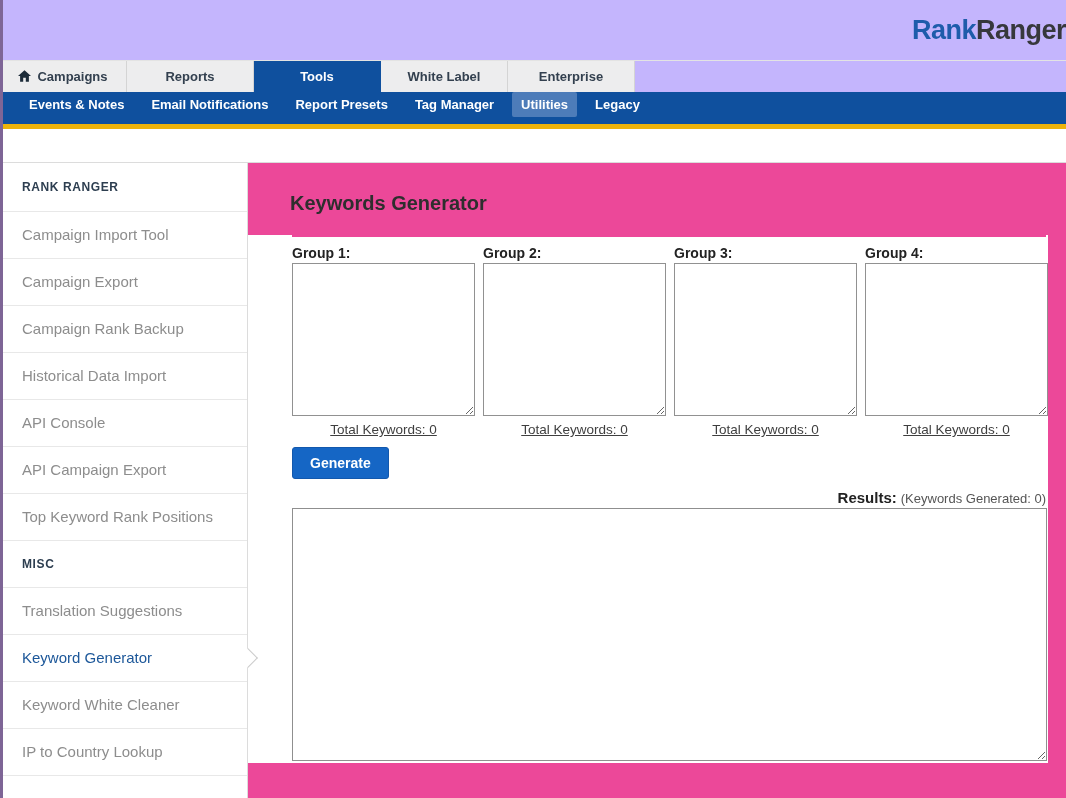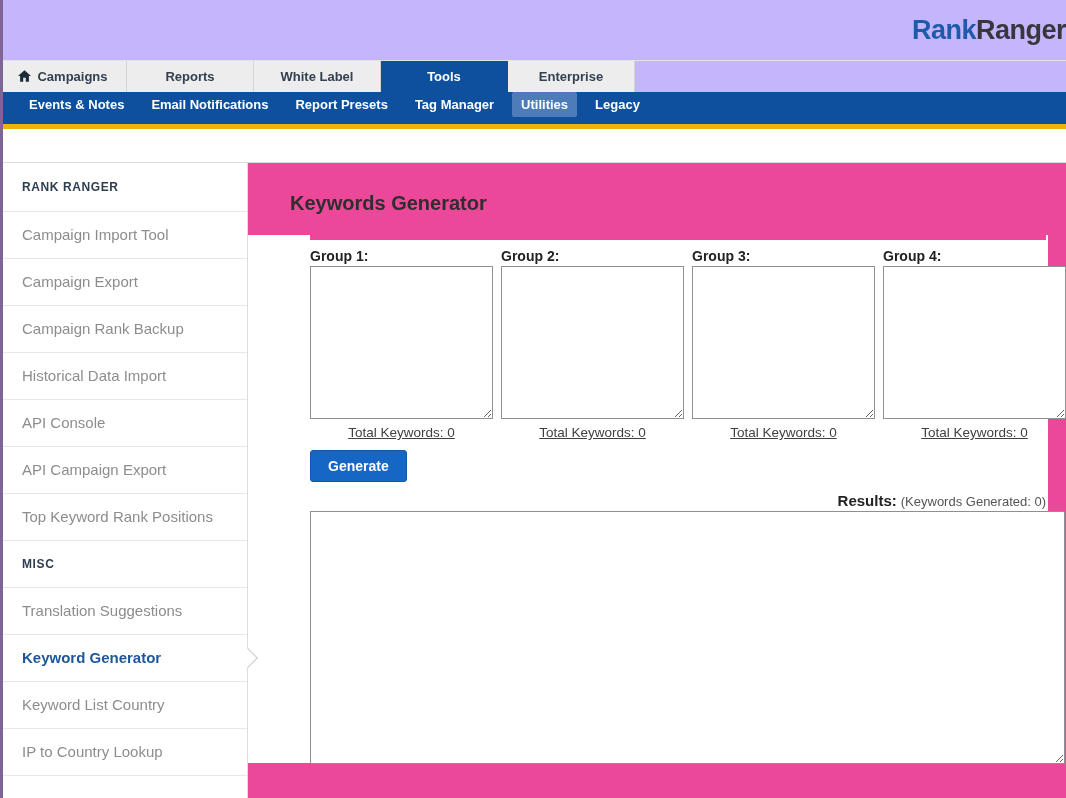--- a/index.html
+++ b/index.html
@@ -34,30 +34,30 @@
 
   
   .content { display:flex; height:635px; background:#ec4899; }
 
   .sidebar { width:248px; background:#fff; border-right:1px solid #dcdcdc; position:relative; z-index:5; }
   .side-heading { height:49px; line-height:49px; padding-left:22px; font-size:12px; font-weight:bold;
                   color:#2d3e50; letter-spacing:0.6px; border-bottom:1px solid #e8e8e8; }
   .side-heading.misc { height:47px; line-height:47px; }
   .side-item { height:47px; line-height:46px; padding-left:22px; font-size:15px; color:#8d8d8d;
                border-bottom:1px solid #e8e8e8; cursor:pointer; position:relative; background:#fff; }
-  .side-item.active { color:#1c5799; font-weight:bold; }
+  .side-item.active { color:#1c5799; font-weight:normal; }
   .side-item.active .pointer { position:absolute; right:-8px; top:50%; margin-top:-7px; width:14px; height:14px;
                background:#fff; border-top:1px solid #ccc; border-right:1px solid #ccc;
                transform:rotate(45deg); z-index:6; }
 
   .main { flex:1; position:relative; }
   .page-title { margin:29px 0 0 42px; font-size:20px; font-weight:bold; color:#2e2e2e; }
 
   .panel { margin-top:20px; background:#fff; width:800px; height:528px; }
-  .panel-inner { margin:0 2px 0 62px; border-top:5px solid #ec4899; padding-top:8px; }
+  .panel-inner { margin:0 2px 0 44px; border-top:2px solid #ec4899; padding-top:8px; }
 
   .groups { display:flex; gap:8px; }
   .group { width:183px; }
   .group-label { font-size:14px; font-weight:bold; color:#222; line-height:16px; margin-bottom:2px; }
   .group textarea { width:183px; height:153px; border:1px solid #919191; background:#fff;
                     resize:both; font-family:"Liberation Sans", sans-serif; font-size:13px; display:block; }
   .group-total { text-align:center; margin-top:7px; font-size:13.5px; color:#3f3f3f; line-height:14px;text-decoration:underline; }
 
   .generate-btn { margin-top:10px; background:#1566c5; border:1px solid #1258ad; border-radius:3px;
                   color:#fff; font-family:"Liberation Sans", sans-serif; font-size:14px; font-weight:bold;
@@ -85,25 +85,25 @@
     <span class="home-ic">
       <svg width="13" height="12" viewBox="0 0 16 14">
           <path d="M8 0 L16 7 H13.4 V14 H9.6 V9 H6.4 V14 H2.6 V7 H0 Z" fill="#1c2b39"></path>
         </svg>
     </span>
     <span>Campaigns</span>
   </div>
   <div class="tab">
     <span>Reports</span>
   </div>
+  <div class="tab active">
+    <span>Tools</span>
+  </div>
   <div class="tab">
     <span>White Label</span>
-  </div>
-  <div class="tab active">
-    <span>Tools</span>
   </div>
   <div class="tab">
     <span>Enterprise</span>
   </div>
 </nav>
 
 <nav class="secondary-nav">
   <div class="snav-item">Events &amp; Notes</div>
   <div class="snav-item">Email Notifications</div>
   <div class="snav-item">Report Presets</div>
@@ -125,21 +125,21 @@
     <div class="side-item">Historical Data Import</div>
     <div class="side-item">API Console</div>
     <div class="side-item">API Campaign Export</div>
     <div class="side-item">Top Keyword Rank Positions</div>
     <div class="side-heading misc">MISC</div>
     <div class="side-item">Translation Suggestions</div>
     <div class="side-item active">
       <span>Keyword Generator</span>
       <span class="pointer"></span>
     </div>
-    <div class="side-item">Keyword List Country</div>
+    <div class="side-item">Keyword White Cleaner</div>
     <div class="side-item">IP to Country Lookup</div>
   </aside>
 
   <div class="main">
     <h1 class="page-title">Keywords Generator</h1>
 
     <div class="panel">
       <div class="panel-inner">
 
         <div class="groups">

